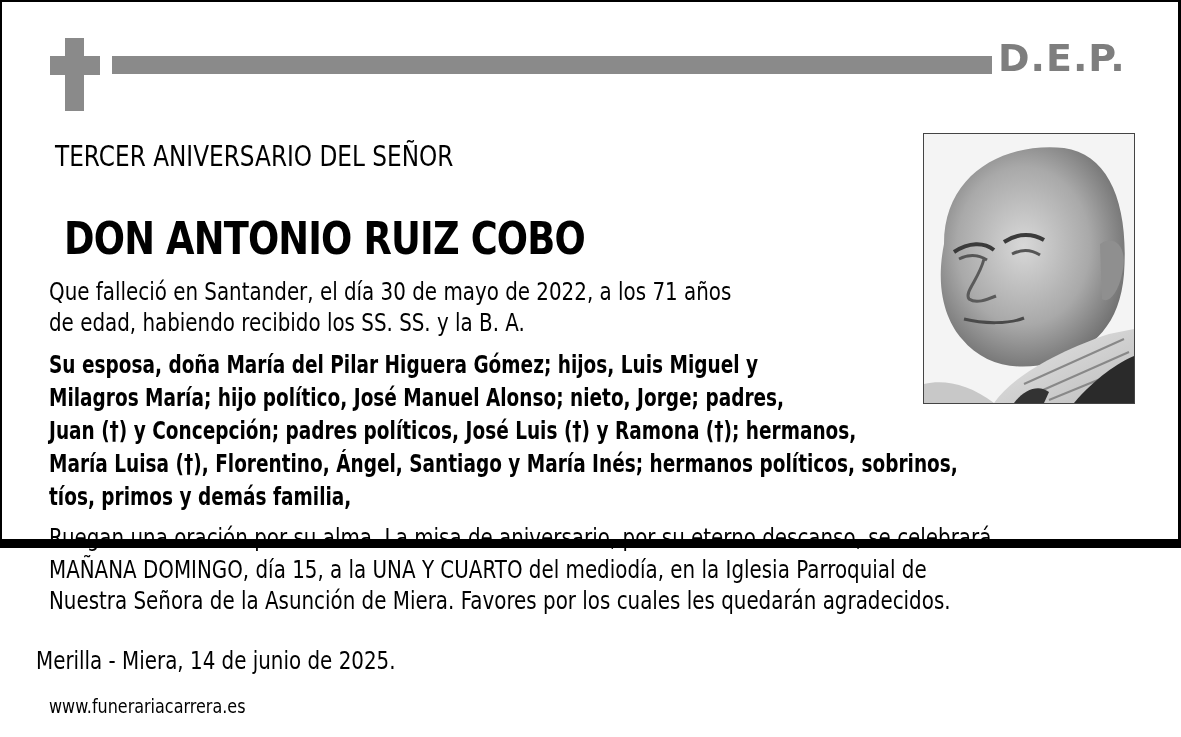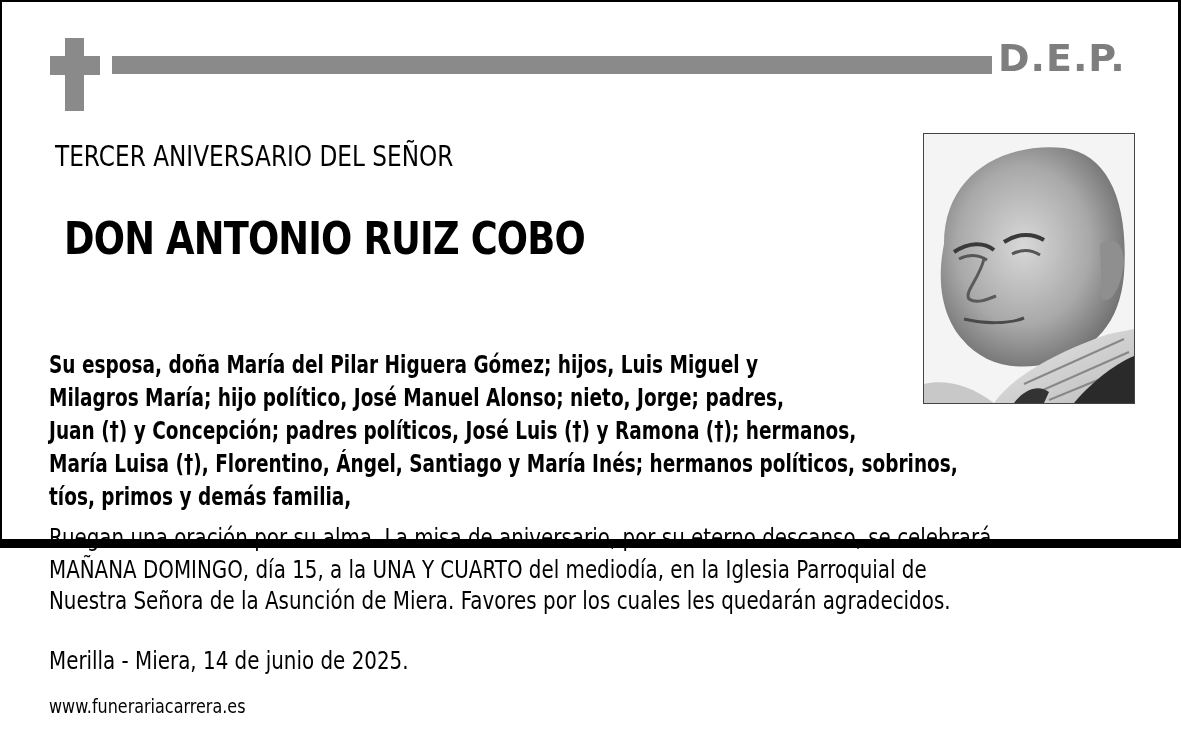--- a/index.html
+++ b/index.html
@@ -9,21 +9,21 @@
     .cross-v { position: absolute; left: 63px; top: 36px; width: 19px; height: 73px; background: #8a8a8a; }
     .cross-h { position: absolute; left: 48px; top: 54px; width: 50px; height: 19px; background: #8a8a8a; }
     .rule { position: absolute; left: 110px; top: 54px; width: 880px; height: 18px; background: #8a8a8a; }
     .dep { position: absolute; left: 996px; top: 36px; font-family: "DejaVu Sans", sans-serif; font-weight: bold; font-size: 38px; line-height: 40px; color: #7e7e7e; letter-spacing: 1px; }
     .cond { display: inline-block; transform-origin: left top; white-space: nowrap; }
     .subtitle { position: absolute; left: 53px; top: 137px; font-size: 29px; line-height: 34px; }
     .title { position: absolute; left: 62px; top: 186px; font-size: 44px; font-weight: bold; line-height: 72px; letter-spacing: -1px; margin-top: 15px; }
     .p1 { position: absolute; left: 47px; top: 274px; font-size: 25px; line-height: 31px; }
     .family { position: absolute; left: 47px; top: 346px; font-size: 25px; line-height: 33px; font-weight: bold; }
     .p2 { position: absolute; left: 47px; top: 520px; font-size: 25px; line-height: 31.5px; }
-    .place { position: absolute; left: 47px; top: 644px; font-size: 25px; line-height: 30px; }
+    .place { position: absolute; left: 34px; top: 644px; font-size: 25px; line-height: 30px; }
     .web { position: absolute; left: 47px; top: 676px; font-size: 20px; line-height: 24px; margin-top: 16px; }
     .photo { position: absolute; left: 921px; top: 131px; width: 212px; height: 271px; box-sizing: border-box; border: 1px solid #444; overflow: hidden;
       background: #f2f2f2; }
     .photo svg { display: block; }
     .line { display: block; }
   </style>
 </head>
 <body>
 
 <div class="frame">
@@ -34,20 +34,24 @@
   <div class="dep">D.E.P.</div>
 
   <div class="subtitle">
     <span class="cond" style="transform: scaleX(0.80);">TERCER ANIVERSARIO DEL SEÑOR</span>
   </div>
 
   <div class="title">
     <span class="cond" style="transform: scaleX(0.836);">DON ANTONIO RUIZ COBO</span>
   </div>
 
+  <div class="p1">
+    <span class="cond line" style="transform: scaleX(0.795);">Que falleció en Santander, el día 30 de mayo de 2022, a los 71 años</span>
+    <span class="cond line" style="transform: scaleX(0.795);">de edad, habiendo recibido los SS. SS. y la B. A.</span>
+  </div>
 
   <div class="family">
     <span class="cond line" style="transform: scaleX(0.74);">Su esposa, doña María del Pilar Higuera Gómez; hijos, Luis Miguel y</span>
     <span class="cond line" style="transform: scaleX(0.74);">Milagros María; hijo político, José Manuel Alonso; nieto, Jorge; padres,</span>
     <span class="cond line" style="transform: scaleX(0.74);">Juan (†) y Concepción; padres políticos, José Luis (†) y Ramona (†); hermanos,</span>
     <span class="cond line" style="transform: scaleX(0.74);">María Luisa (†), Florentino, Ángel, Santiago y María Inés; hermanos políticos, sobrinos,</span>
     <span class="cond line" style="transform: scaleX(0.74);">tíos, primos y demás familia,</span>
   </div>
 
   <div class="p2">

